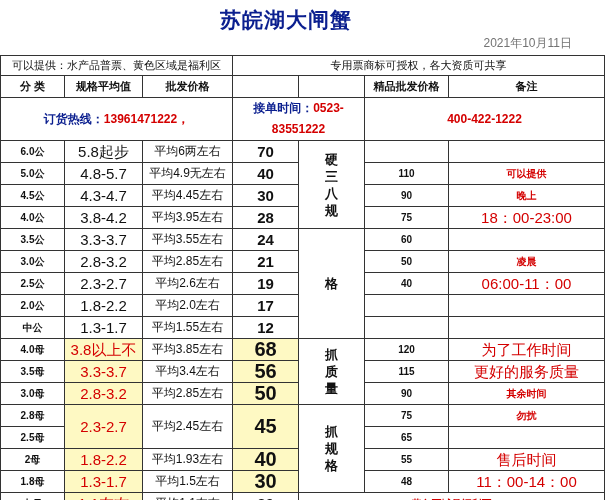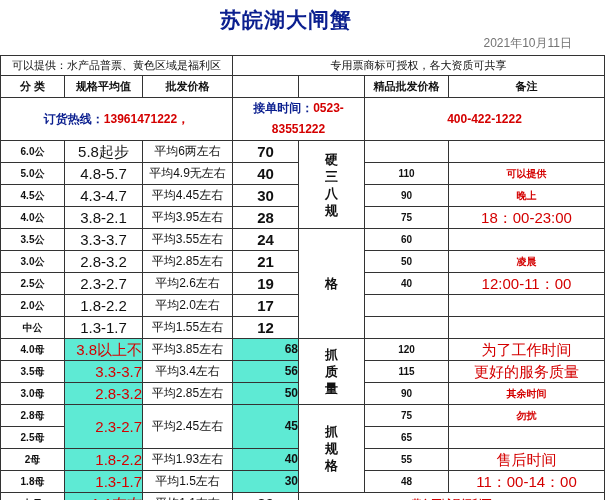--- a/index.html
+++ b/index.html
@@ -16,32 +16,32 @@
     letter-spacing:1px;padding-top:7px;line-height:26px;
   }
   .subtitle{text-align:right;font-size:12px;color:#737373;padding-top:2px;padding-bottom:3px;}
   table{border-collapse:collapse;width:604px;margin:0 auto;table-layout:fixed;}
   td{border:1px solid #333;font-size:12px;text-align:center;padding:0;height:21px;line-height:21px;}
   .noteline td{height:19px;line-height:19px;font-size:11px;}
   .hdr{font-size:11px;font-weight:bold;}
   .red{color:#d40000;}
   .blue{color:#0b1f8f;}
   .bold{font-weight:bold;}
-  .yellow{background:#5eead4;text-align:right;}
+  .yellow{background:#fef9c3;}
   .c1{width:64px;}
   .c2{width:78px;}
   .c3{width:90px;}
   .c4{width:66px;}
   .c5{width:66px;}
   .c6{width:84px;}
   .c7{width:156px;}
   .sz13{font-size:15px;}
   .sz14{font-size:10px;font-weight:bold;margin-top:46px;}
   .sz15{font-size:15px;font-weight:bold;margin-left:48px;}
-  .sz16{font-size:12px;font-weight:bold;}
+  .sz16{font-size:20px;font-weight:bold;}
   .vert{font-size:13px;font-weight:bold;line-height:17px;}
   .tophint{font-size:11px;}
 </style>
 </head>
 <body>
 
 <div class="sheet">
 
   <div class="title">苏皖湖大闸蟹</div>
   <div class="subtitle">2021年10月11日</div>
@@ -111,21 +111,21 @@
       <td class="sz14">4.5公</td>
       <td class="sz13">4.3-4.7</td>
       <td>平均4.45左右</td>
       <td class="sz15">30</td>
       <td class="sz14">90</td>
       <td class="sz14 red">晚上</td>
     </tr>
 
     <tr>
       <td class="sz14">4.0公</td>
-      <td class="sz13">3.8-2.1</td>
+      <td class="sz13">3.8-4.2</td>
       <td>平均3.95左右</td>
       <td class="sz15">28</td>
       <td class="sz14">75</td>
       <td class="sz13 red">18：00-23:00</td>
     </tr>
 
     <tr>
       <td class="sz14">3.5公</td>
       <td class="sz13">3.3-3.7</td>
       <td>平均3.55左右</td>
@@ -145,21 +145,21 @@
       <td class="sz14">50</td>
       <td class="sz14 red">凌晨</td>
     </tr>
 
     <tr>
       <td class="sz14">2.5公</td>
       <td class="sz13">2.3-2.7</td>
       <td>平均2.6左右</td>
       <td class="sz15">19</td>
       <td class="sz14">40</td>
-      <td class="sz13 red">12:00-11：00</td>
+      <td class="sz13 red">06:00-11：00</td>
     </tr>
 
     <tr>
       <td class="sz14">2.0公</td>
       <td class="sz13">1.8-2.2</td>
       <td>平均2.0左右</td>
       <td class="sz15">17</td>
       <td class="sz14"></td>
       <td class="sz13 red"></td>
     </tr>

